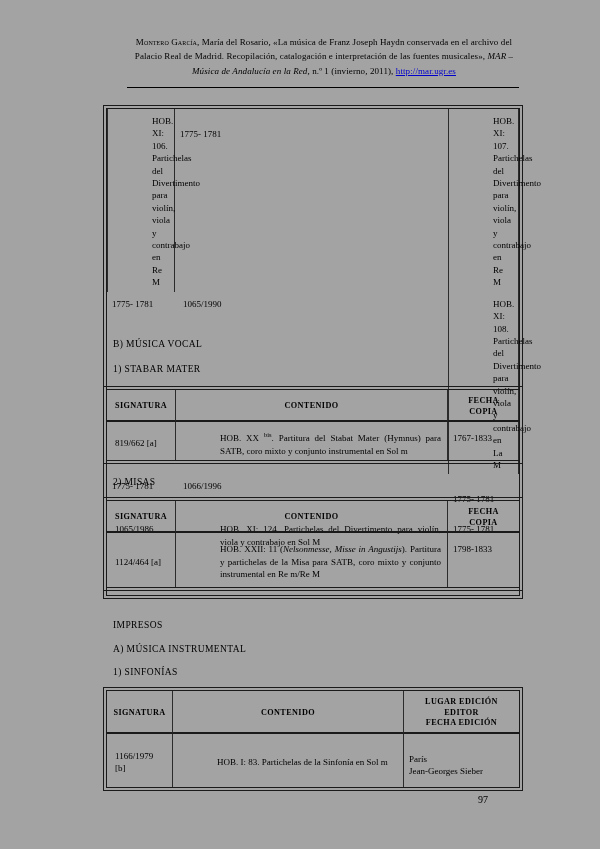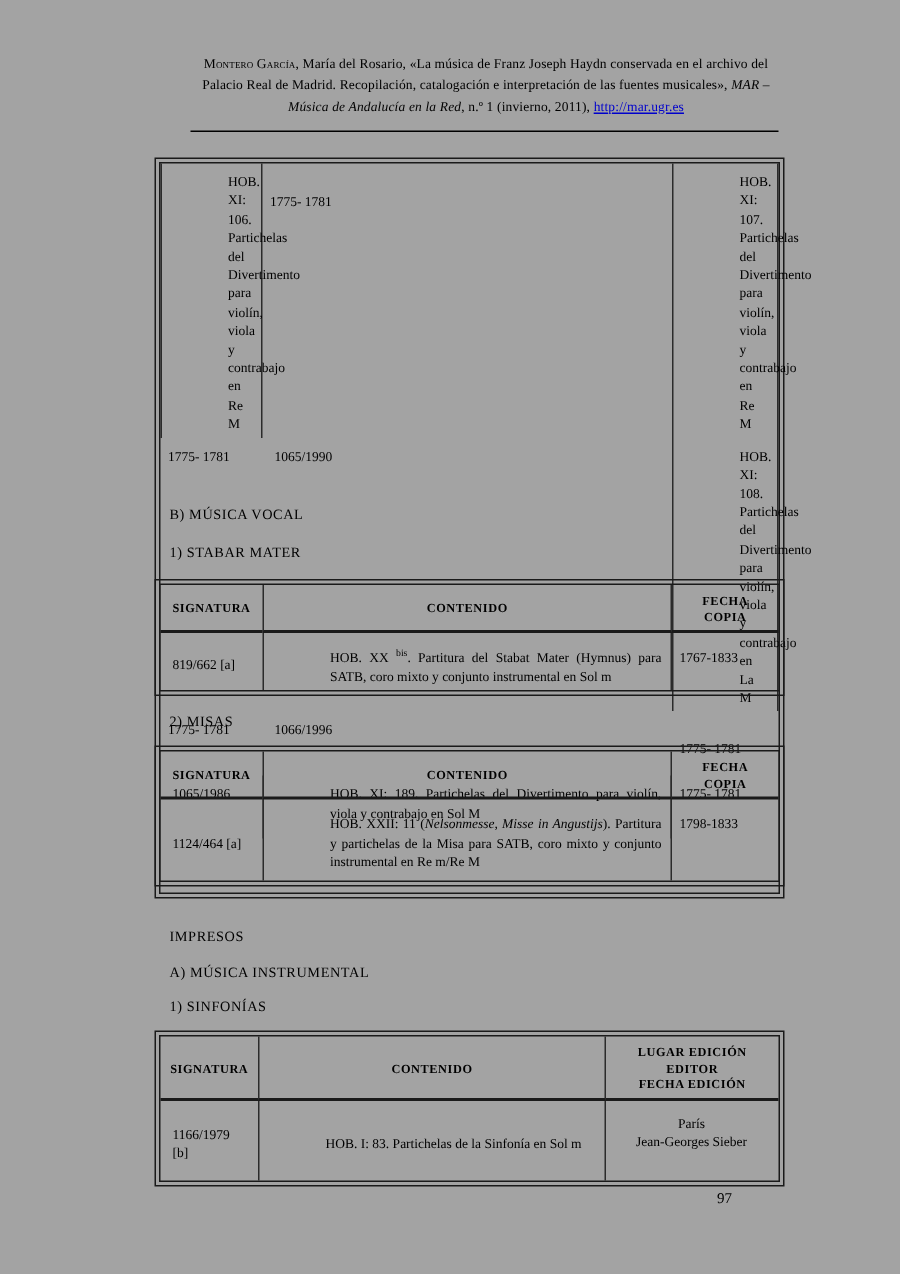--- a/index.html
+++ b/index.html
@@ -43,21 +43,21 @@
   .tbl2 { top:386px; grid-template-columns:68px 273px 71px;
           grid-template-rows:minmax(27px,auto) minmax(36px,auto); }
   .tbl2 .cont, .tbl2 .fecha { padding-top:10px; }
 
   .tbl3 { top:497px; grid-template-columns:68px 273px 71px;
           grid-template-rows:minmax(28px,auto) minmax(54px,auto); }
   .tbl3 .cont, .tbl3 .fecha { padding-top:10px; }
 
   .tbl4 { top:687px; grid-template-columns:65px 232px 115px;
           grid-template-rows:minmax(31px,auto) minmax(53px,auto); }
-  .tbl4 .lugar { padding-top:9px; padding-left:5px;text-align:center; }
+  .tbl4 .lugar { padding-top:19px; padding-left:5px; }
 
   sup { font-size:6.5px; vertical-align:super; line-height:0; }
 
   
   .shead { position:absolute; left:113px; font-size:9.5px; letter-spacing:0.4px; white-space:nowrap; }
   .sh1 { top:339px; } .sh2 { top:364px; } .sh3 { top:477px; }
   .sh4 { top:620px; } .sh5 { top:644px; } .sh6 { top:667px; }
 
   .pagenum { position:absolute; top:794px; left:478px; font-size:10px; }
 </style>
@@ -77,21 +77,21 @@
     <div class="c fecha">1775- 1781</div>
 
     <div class="c sig">1065/1990</div>
     <div class="c mid cont">HOB. XI: 108. Partichelas del Divertimento para violín, viola y contrabajo en La M</div>
     <div class="c fecha">1775- 1781</div>
 
     <div class="c sig">1066/1996</div>
     <div class="c fecha fecha-low">1775- 1781</div>
 
     <div class="c sig">1065/1986</div>
-    <div class="c mid cont">HOB. XI: 189. Partichelas del Divertimento para violín, viola y contrabajo en Sol M</div>
+    <div class="c mid cont">HOB. XI: 124. Partichelas del Divertimento para violín, viola y contrabajo en Sol M</div>
     <div class="c fecha">1775- 1781</div>
   </div>
 
   <div class="shead sh1">B) MÚSICA VOCAL</div>
   <div class="shead sh2">1) STABAR MATER</div>
 
   <div class="tbl tbl2">
     <div class="c hcell">SIGNATURA</div>
     <div class="c hcell mid">CONTENIDO</div>
     <div class="c hcell">FECHA COPIA</div>

